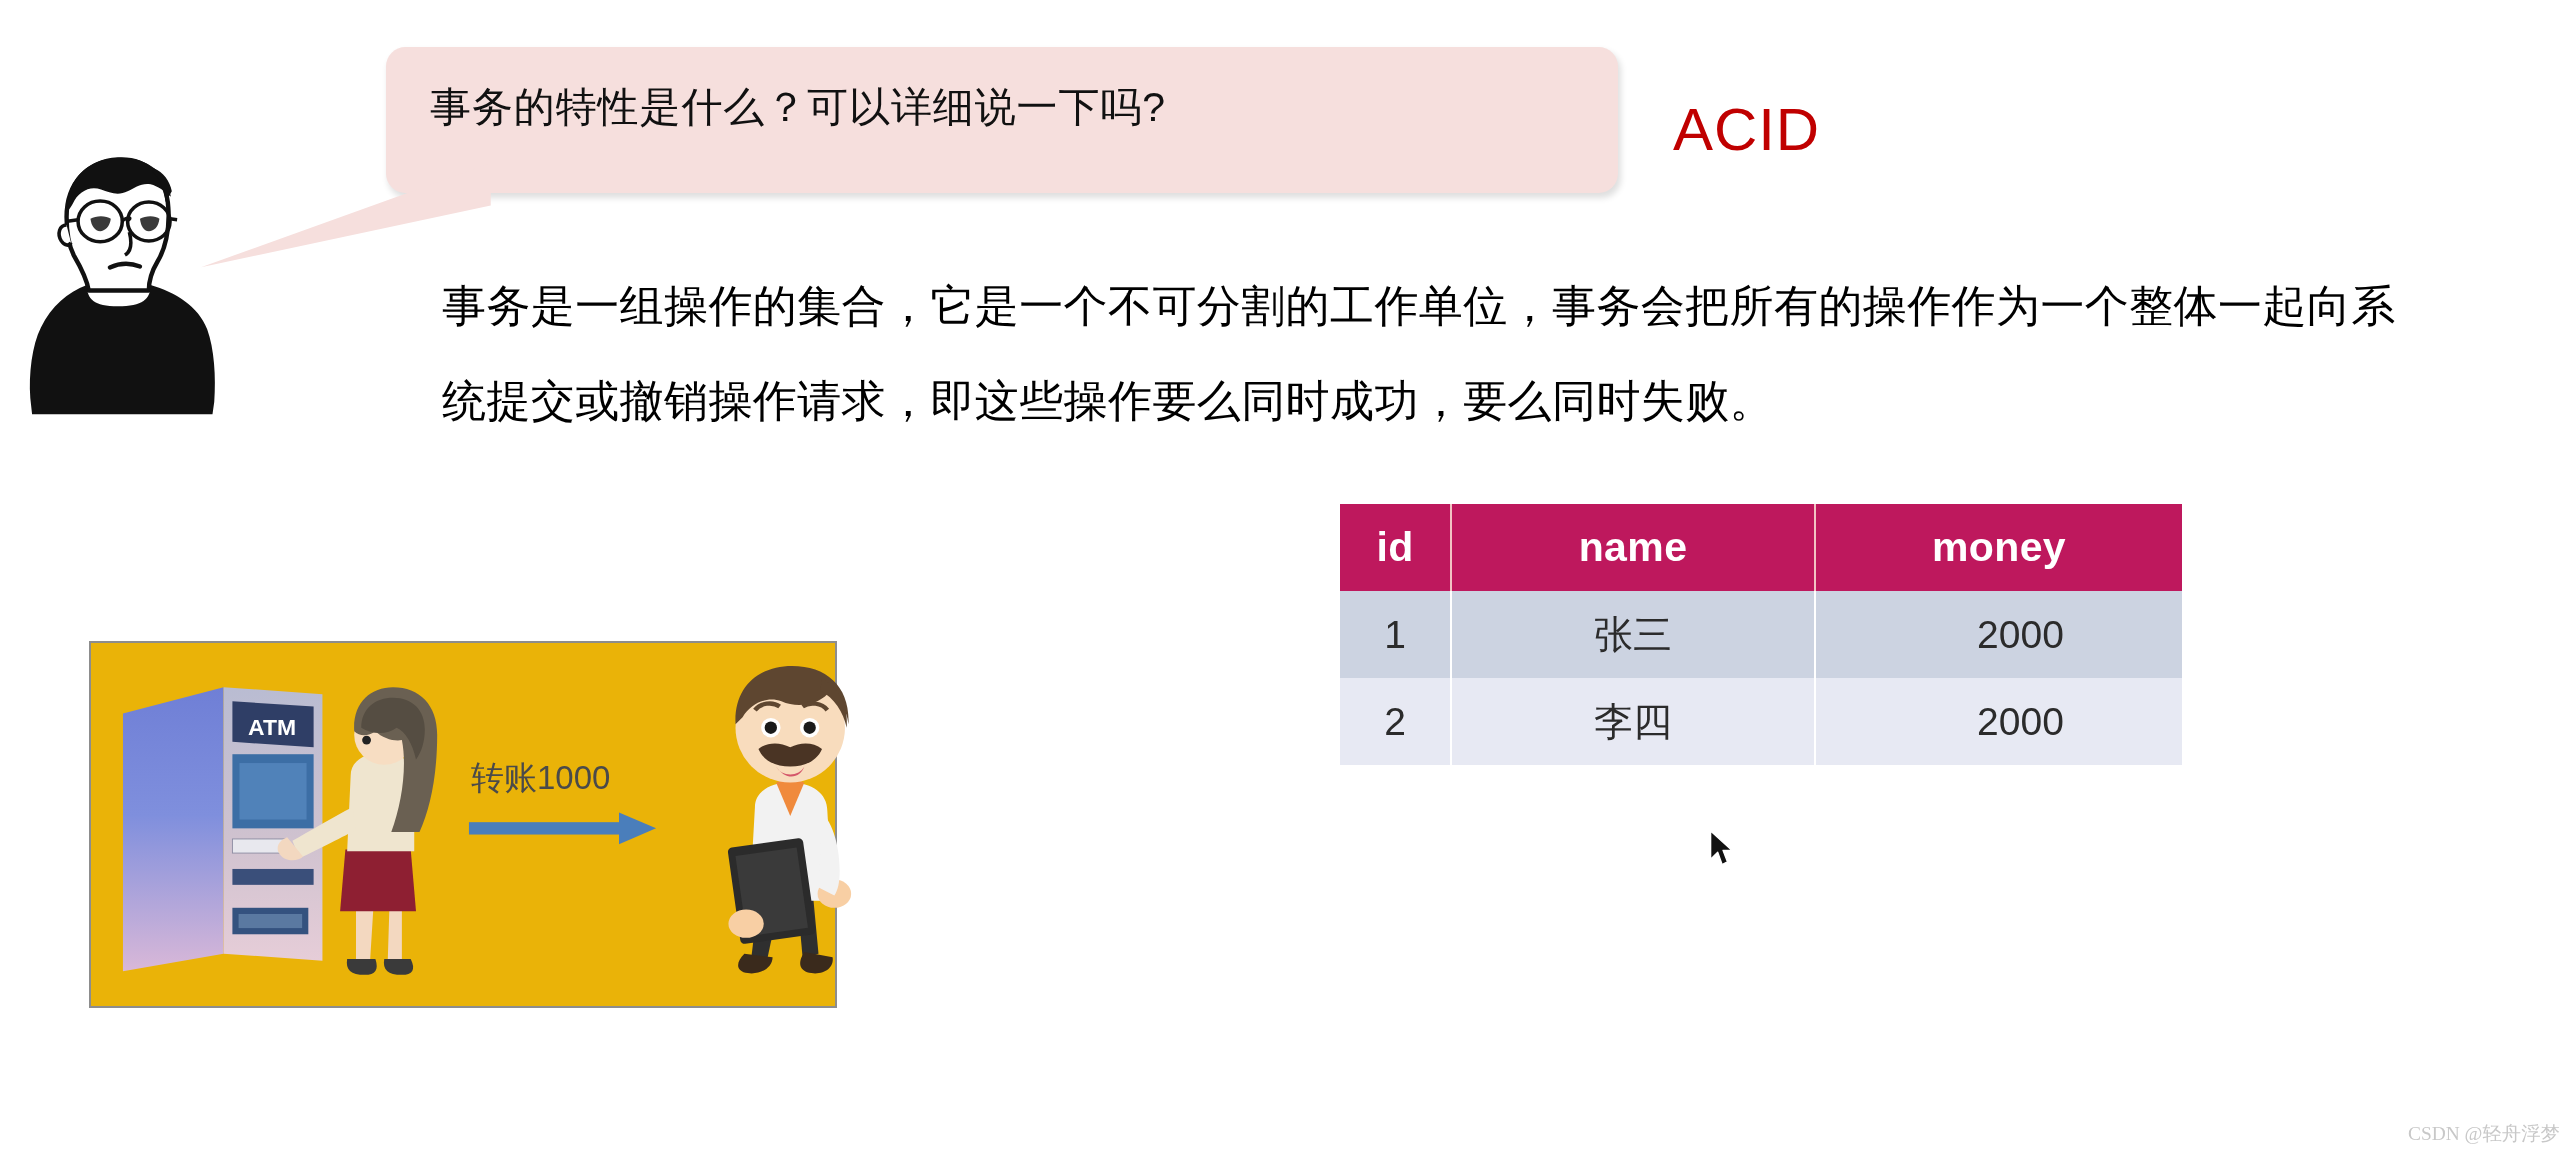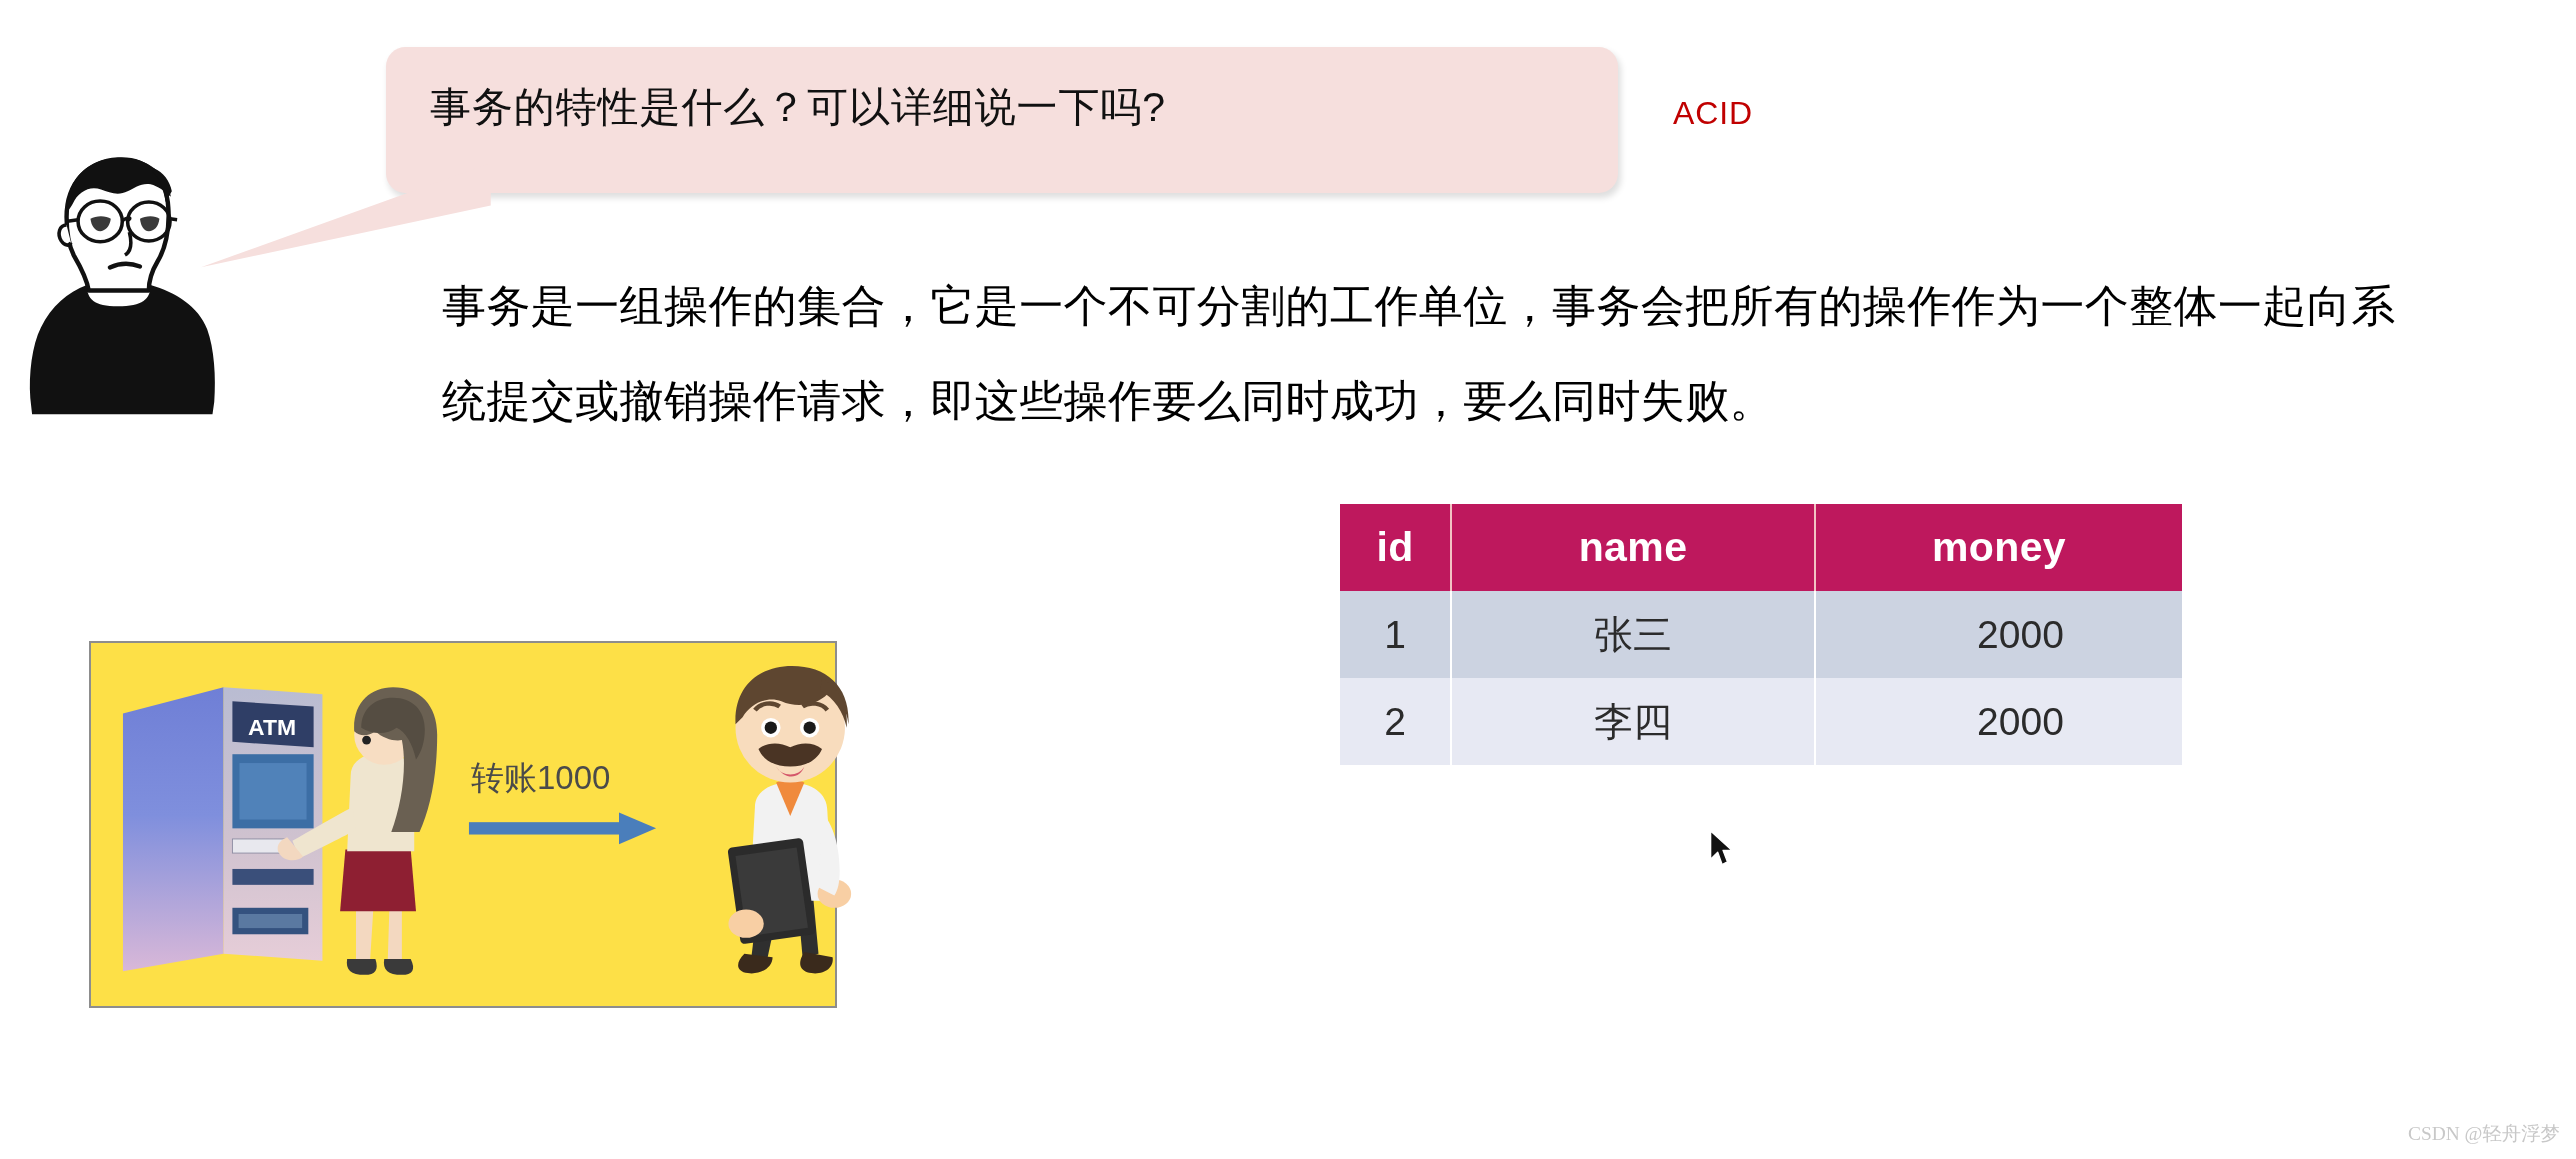--- a/index.html
+++ b/index.html
@@ -56,21 +56,21 @@
     width: 292px;
     height: 106px;
     overflow: visible;
   }
 
   
   #acid {
     position: absolute;
     left: 1673px;
     top: 95px;
-    font-size: 32px;
+    font-size: 60px;
     color: #c00000;
     letter-spacing: 0.9px;
     white-space: nowrap;
   }
 
   
   #paragraph {
     position: absolute;
     left: 442px;
     top: 258px;
@@ -82,21 +82,21 @@
   }
   #paragraph .line { white-space: nowrap; display: block; }
 
   
   #illustration {
     position: absolute;
     left: 89px;
     top: 641px;
     width: 748px;
     height: 367px;
-    background: #fde047;
+    background: #eab308;
     border: 2.7px solid #8d8d8d;
     box-sizing: border-box;
   }
   #illustration svg { display: block; }
   #transfer-label {
     position: absolute;
     left: 380px;
     top: 113px;
     font-size: 33px;
     color: #4a4a4a;

